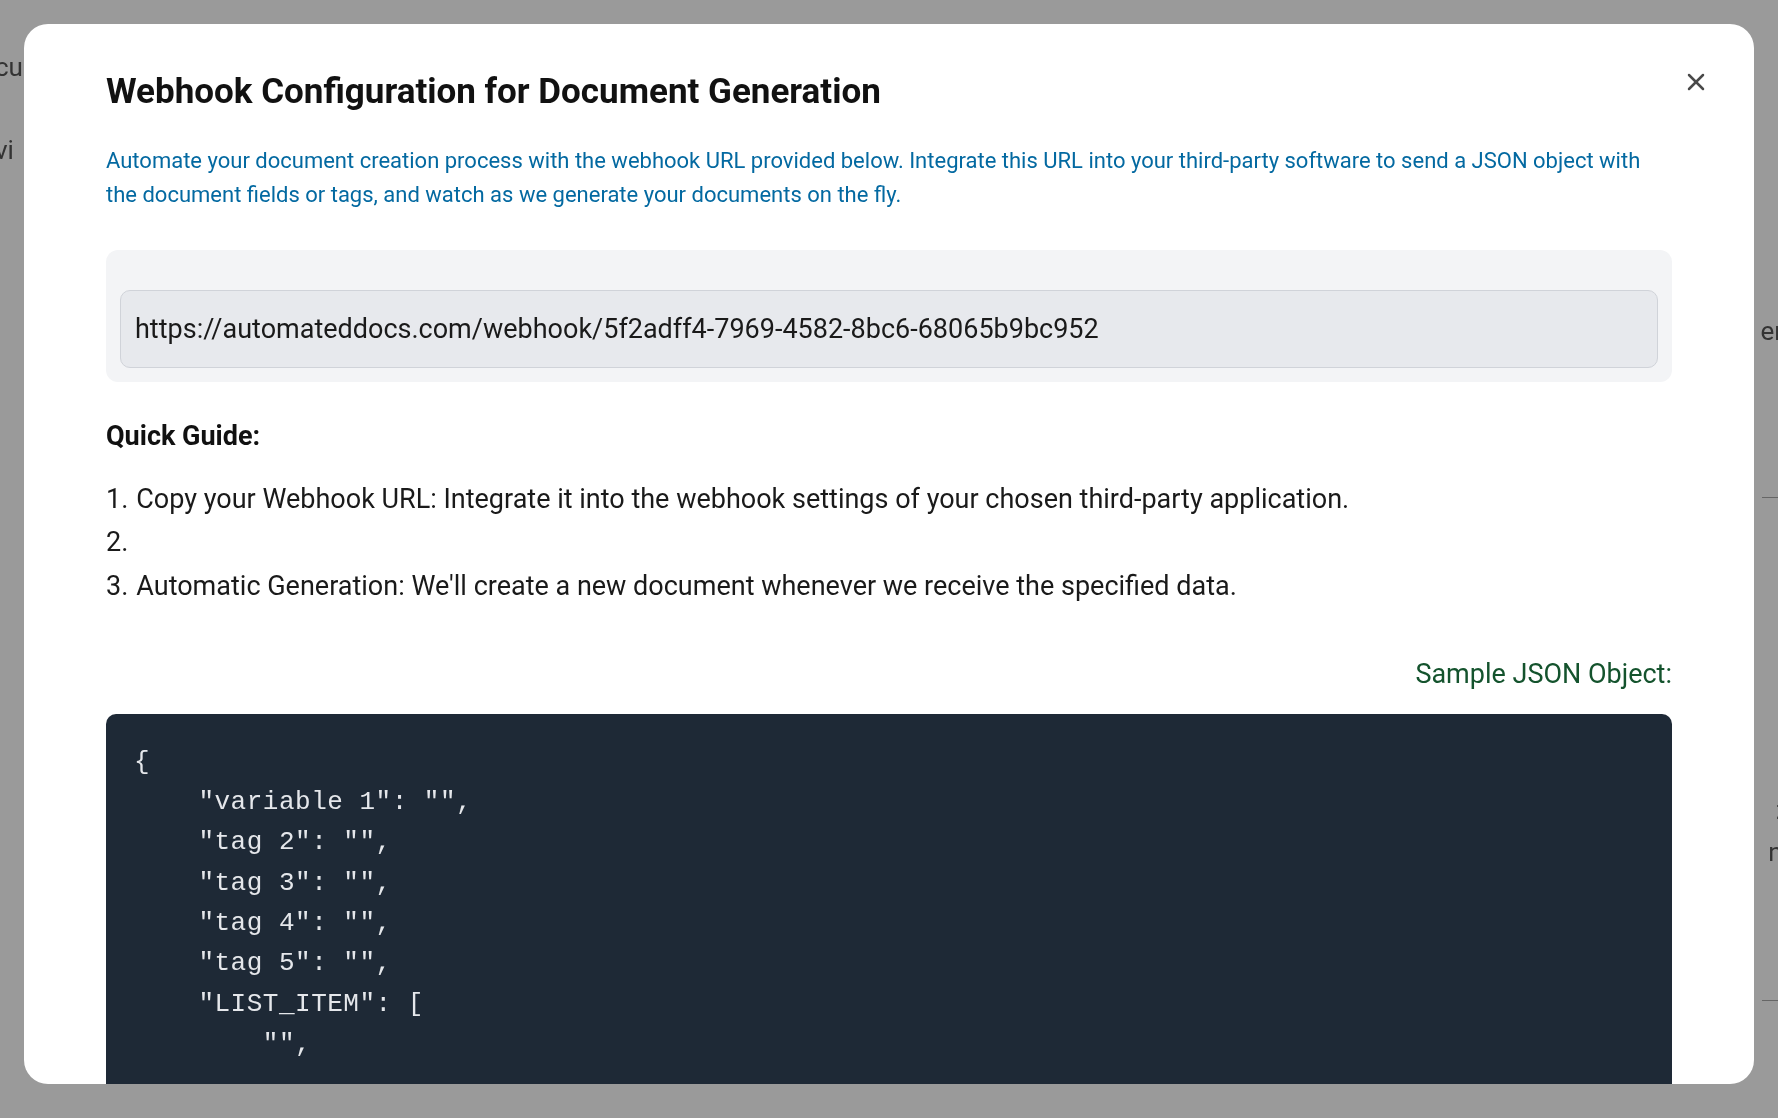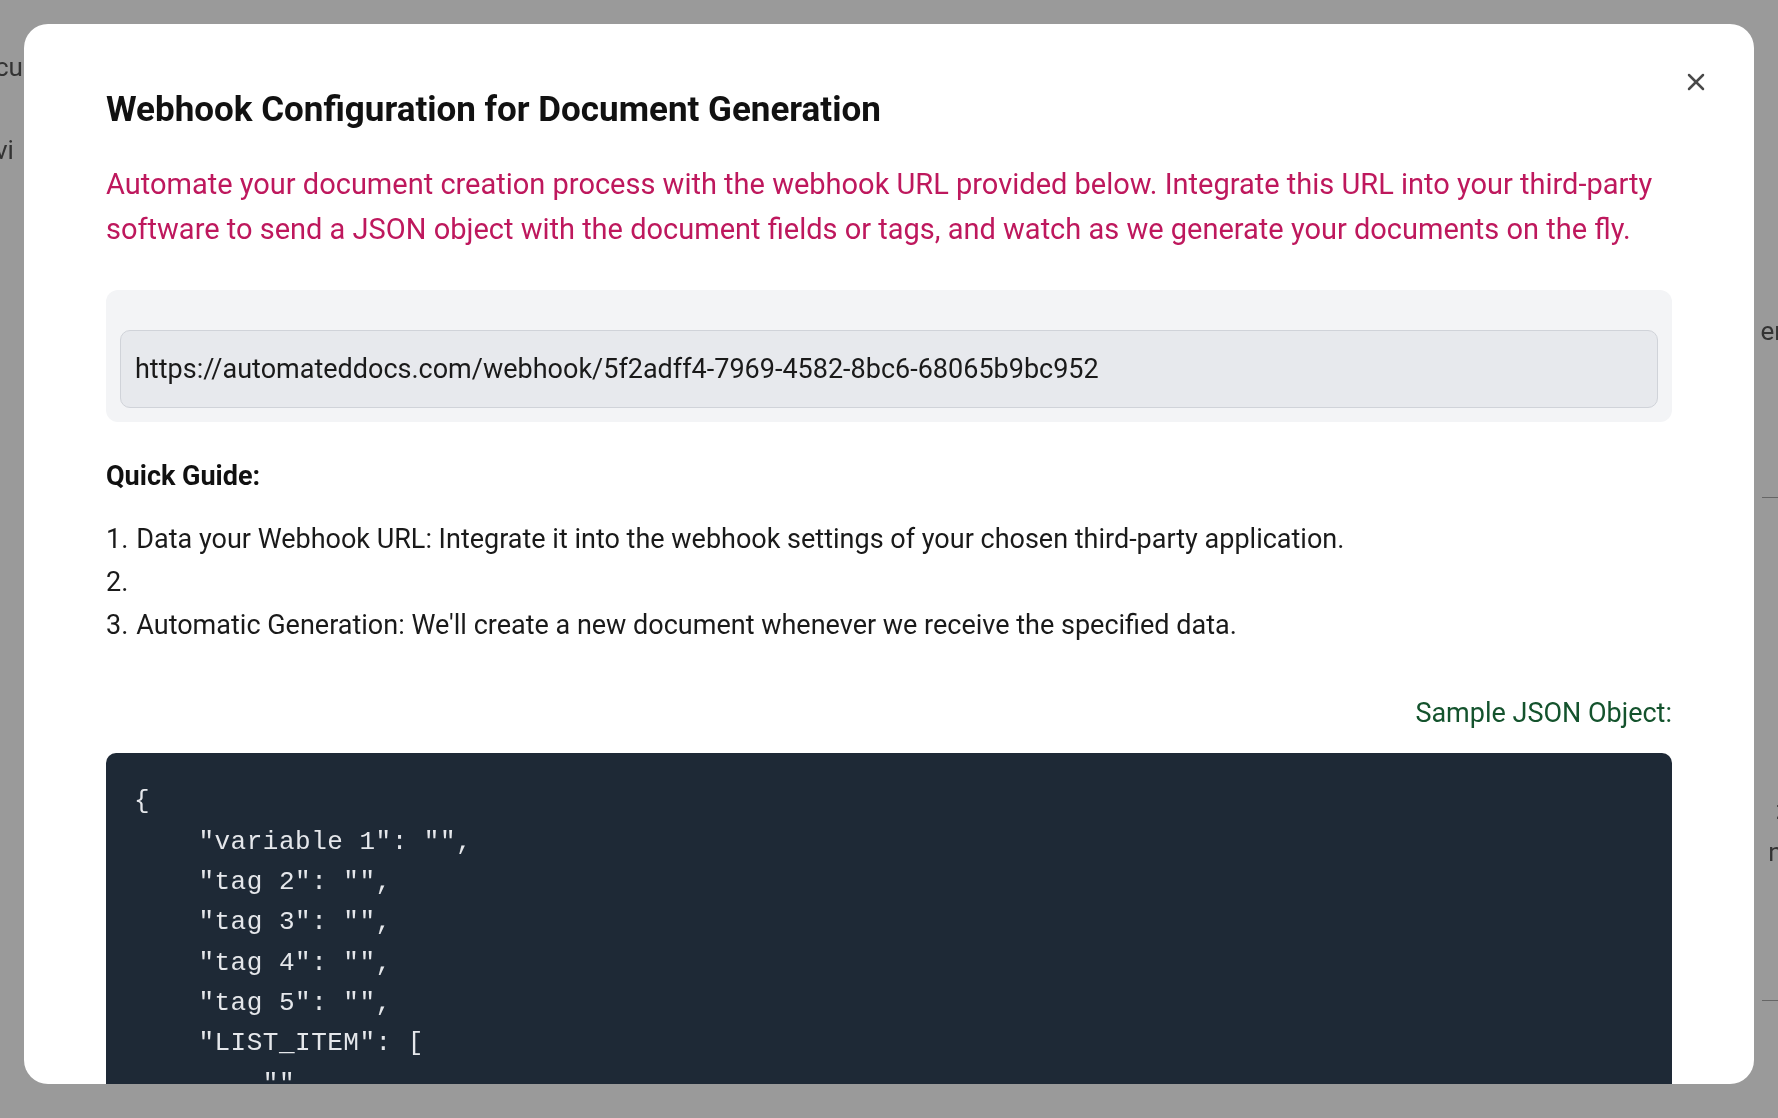--- a/index.html
+++ b/index.html
@@ -115,26 +115,26 @@
     .close-button svg {
       width: 24px;
       height: 24px;
     }
     
     .modal-title {
       font-size: 35px;
       font-weight: 700;
       color: #111111;
       margin-bottom: 32px;
-      margin-top: 20px;
+      margin-top: 2px;
     }
     
     .modal-description {
-      font-size: 29px;
-      color: #be185d;
+      font-size: 22px;
+      color: #0369a1;
       line-height: 1.55;
       margin-bottom: 38px;
     }
     
     .webhook-url-section {
       background: #f3f4f6;
       border-radius: 12px;
       padding: 20px 14px 14px 14px;
       margin-bottom: 38px;
     }
@@ -233,21 +233,21 @@
 
     <div class="webhook-url-section">
       <input type="text" class="webhook-url-input" readonly="" value="https://automateddocs.com/webhook/5f2adff4-7969-4582-8bc6-68065b9bc952" style="">
     </div>
 
     <h2 class="quick-guide-title">Quick Guide:</h2>
 
     <ol class="guide-list">
       <li>
         <span class="guide-number">1.</span>
-        <span>Data your Webhook URL: Integrate it into the webhook settings of your chosen third-party application.</span>
+        <span>Copy your Webhook URL: Integrate it into the webhook settings of your chosen third-party application.</span>
       </li>
       <li>
         <span class="guide-number">2.</span>
       </li>
       <li>
         <span class="guide-number">3.</span>
         <span>Automatic Generation: We'll create a new document whenever we receive the specified data.</span>
       </li>
     </ol>
 

